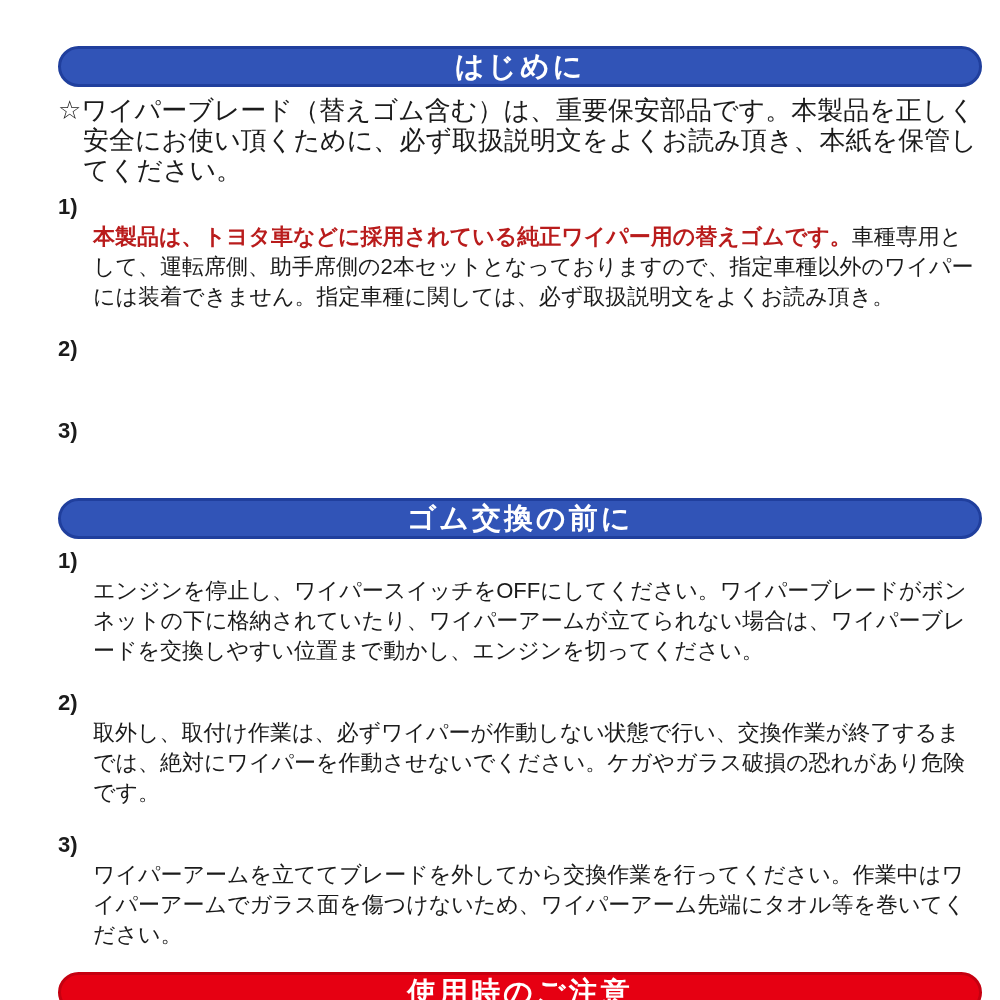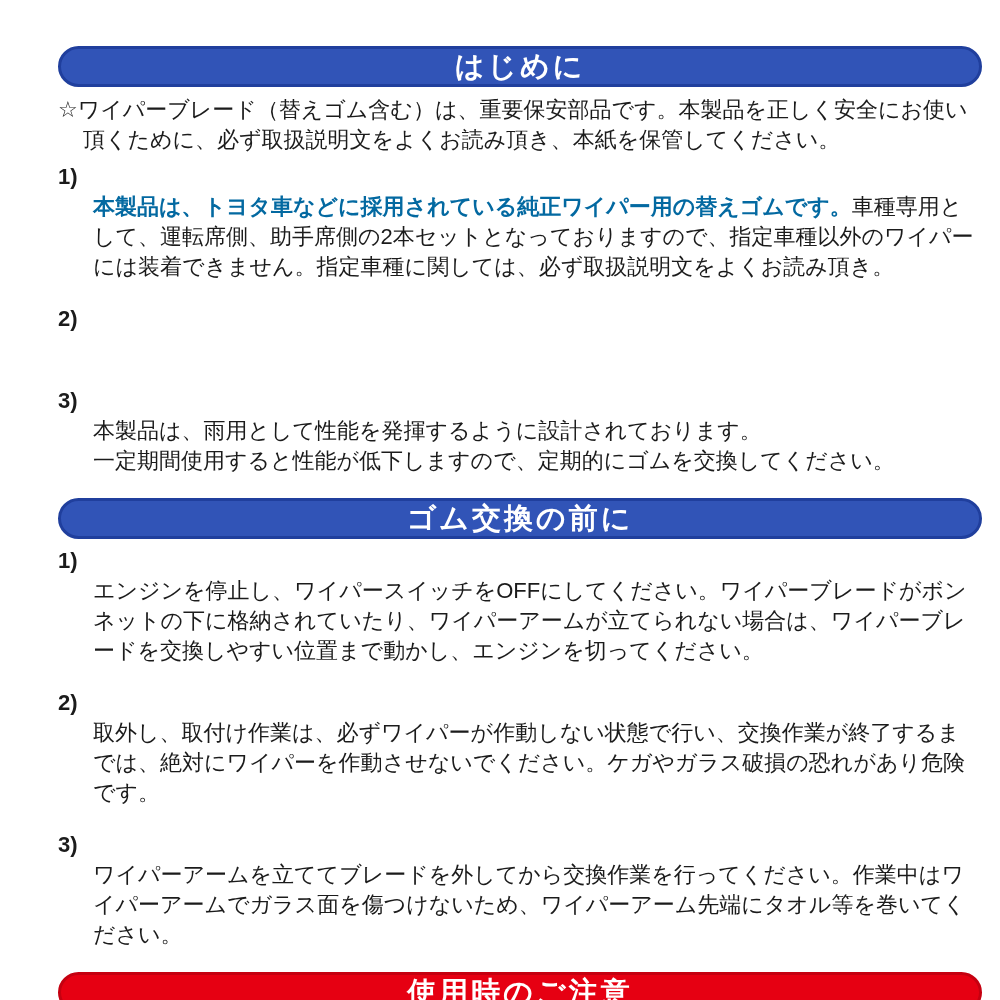--- a/index.html
+++ b/index.html
@@ -33,21 +33,21 @@
   }
   .section-header.blue {
     background: #3154b7;
     border: 3px solid #203f9d;
   }
   .section-header.red {
     background: #e60012;
     border: 3px solid #c50010;
   }
   .intro {
-    font-size: 22px;
+    font-size: 26px;
     line-height: 30px;
     margin: 8px 0 4px 0;
     padding-left: 25px;
     text-indent: -25px;
     white-space: pre-line;
   }
   .item {
     position: relative;
     padding-left: 35px;
     font-size: 22px;
@@ -56,21 +56,21 @@
     white-space: pre-line;
   }
   .item .num {
     position: absolute;
     left: 0;
     top: 0;
     font-weight: bold;
     white-space: nowrap;
   }
   .red-strong {
-    color: #0369a1;
+    color: #b91c1c;
     font-weight: bold;
   }
   .hdr-gap { margin-top: 13px; margin-bottom: 4px; justify-content: center; }
 </style>
 </head>
 <body>
 
 <div class="page">
 
   <div class="section-header blue">
@@ -81,22 +81,21 @@
 
   <p class="item">
     <span class="num">1)</span><span class="red-strong">本製品は、トヨタ車などに採用されている純正ワイパー用の替えゴムです。</span><span>車種専用として、運転席側、助手席側の2本セットとなっておりますので、指定車種以外のワイパーには装着できません。指定車種に関しては、必ず取扱説明文をよくお読み頂き。</span>
   </p>
 
   <p class="item">
     <span class="num">2)</span>
   </p>
 
   <p class="item">
-    <span class="num">3)</span><span>本製品は、雨用として性能を発揮するように設計されております。
-一定期間使用すると性能が低下しますので、定期的にゴムを交換してください。</span>
+    <span class="num">3)</span>
   </p>
 
   <div class="section-header blue hdr-gap">
     <span>ゴム交換の前に</span>
   </div>
 
   <p class="item">
     <span class="num">1)</span><span>エンジンを停止し、ワイパースイッチをOFFにしてください。ワイパーブレードがボンネットの下に格納されていたり、ワイパーアームが立てられない場合は、ワイパーブレードを交換しやすい位置まで動かし、エンジンを切ってください。</span>
   </p>
 

